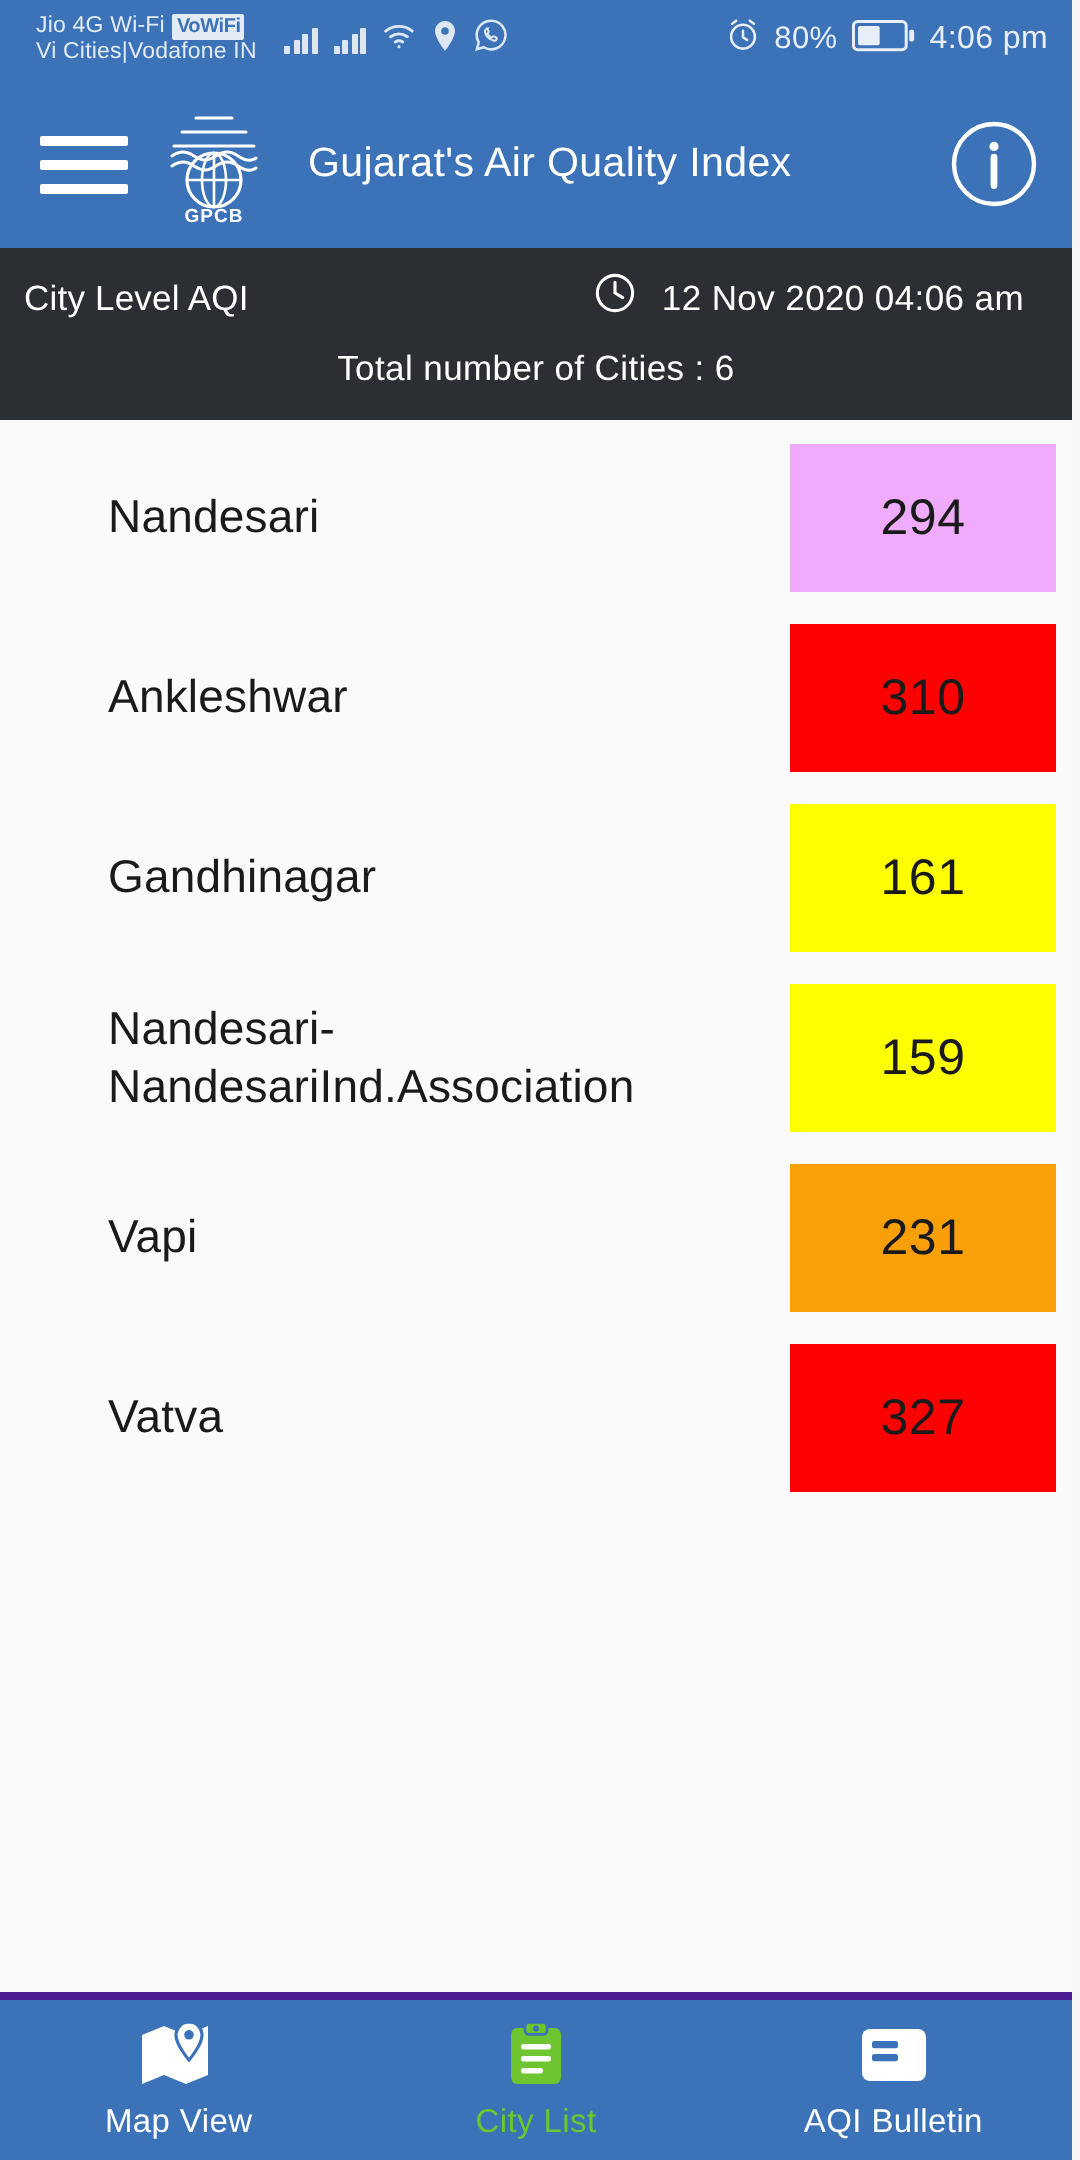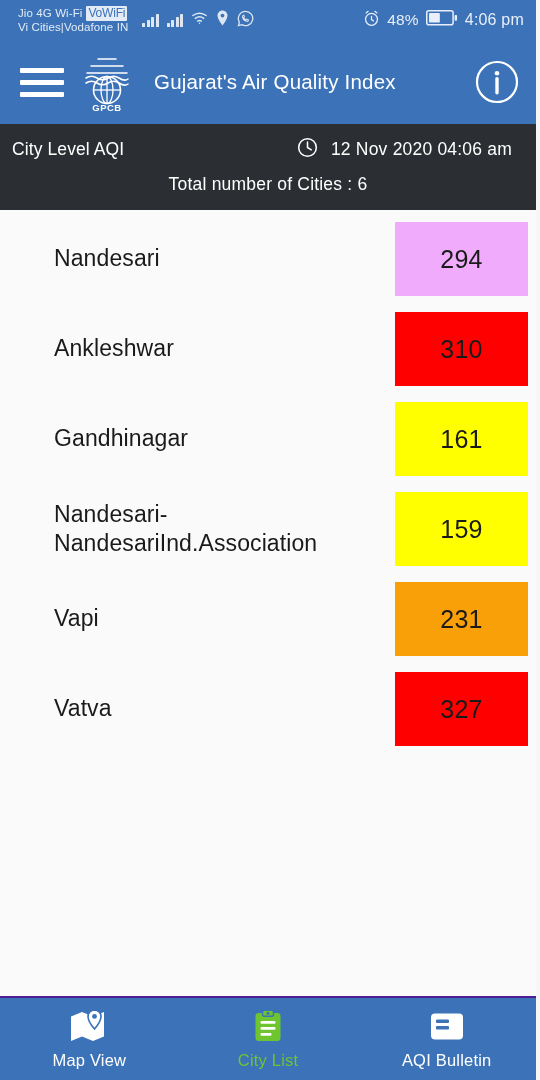--- a/index.html
+++ b/index.html
@@ -15,21 +15,21 @@
   
   .statusbar {
     height:40px; background:#3b72b8; color:#dfe8f4;
     display:flex; align-items:center; padding:0 12px 0 18px;
     flex:0 0 40px; position:relative;
   }
   .sb-left { display:flex; flex-direction:column; justify-content:center; line-height:1.12; }
   .sb-carrier-row { display:flex; align-items:center; gap:4px; }
   .sb-carrier { font-size:11.5px; color:#e3ebf6; white-space:nowrap; letter-spacing:.1px; }
   .sb-badge {
-    font-size:12px; font-weight:normal; background:#e3ebf6; color:#3b72b8;
+    font-size:10px; font-weight:bold; background:#e3ebf6; color:#3b72b8;
     padding:0.5px 2px; border-radius:1px; letter-spacing:-.2px; line-height:1.2;
   }
   .sb-icons { display:flex; align-items:center; gap:8px; margin-left:14px; }
   .sb-right { margin-left:auto; display:flex; align-items:center; gap:7px; color:#e8eff8; }
   .sb-pct { font-size:15.5px; letter-spacing:.2px; }
   .sb-time { font-size:16px; letter-spacing:.2px; }
   .bars { display:flex; align-items:flex-end; gap:1.5px; height:14px; }
   .bars i { display:block; width:3px; background:#dde7f3; border-radius:.5px; }
   .bars i:nth-child(1){height:4px;} .bars i:nth-child(2){height:7px;}
   .bars i:nth-child(3){height:10px;} .bars i:nth-child(4){height:13px;}
@@ -72,21 +72,21 @@
     letter-spacing:.1px; padding-right:12px; word-break:break-word;
   }
   .aqi-box {
     flex:0 0 133px; height:74px; display:flex; align-items:center; justify-content:center;
     font-size:25px; color:#1a1a1a; letter-spacing:.3px;
   }
 
   
   .bottomnav {
     flex:0 0 84px; background:#3b72b8; display:flex; align-items:center;
-    border-top:2px solid #4c1d95;
+    border-top:4px solid #4c1d95;
   }
   .navitem {
     flex:1 1 33.33%; display:flex; flex-direction:column;
     align-items:center; justify-content:center; gap:5px; cursor:pointer; height:100%;
   }
   .navicon { height:38px; display:flex; align-items:center; justify-content:center; }
   .navlabel { font-size:16.5px; letter-spacing:.2px; }
   .navitem.inactive .navlabel { color:#ffffff; }
   .navitem.active .navlabel { color:#6ec52f; }
 </style>
@@ -140,21 +140,21 @@
     </div>
 
     <div class="sb-right">
       <span>
         <svg width="17" height="17" viewBox="0 0 20 20" fill="none" stroke="#e8eff8" stroke-width="1.5">
           <circle cx="10" cy="11" r="7"></circle>
           <path d="M10 7.5v3.8l2.4 1.6" stroke-linecap="round"></path>
           <path d="M3.6 3.4 6 1.6M16.4 3.4 14 1.6" stroke-linecap="round"></path>
         </svg>
       </span>
-      <span class="sb-pct">48%</span>
+      <span class="sb-pct">80%</span>
       <span>
         <svg width="32" height="16" viewBox="0 0 34 17">
           <rect x="0.8" y="0.8" width="28" height="15" rx="2.2" fill="none" stroke="#e8eff8" stroke-width="1.6"></rect>
           <rect x="3.2" y="3.2" width="11.5" height="10.2" rx="1" fill="#e8eff8"></rect>
           <rect x="30.4" y="5.2" width="2.6" height="6.2" rx="1" fill="#e8eff8"></rect>
         </svg>
       </span>
       <span class="sb-time">4:06 pm</span>
     </div>
   </div>

